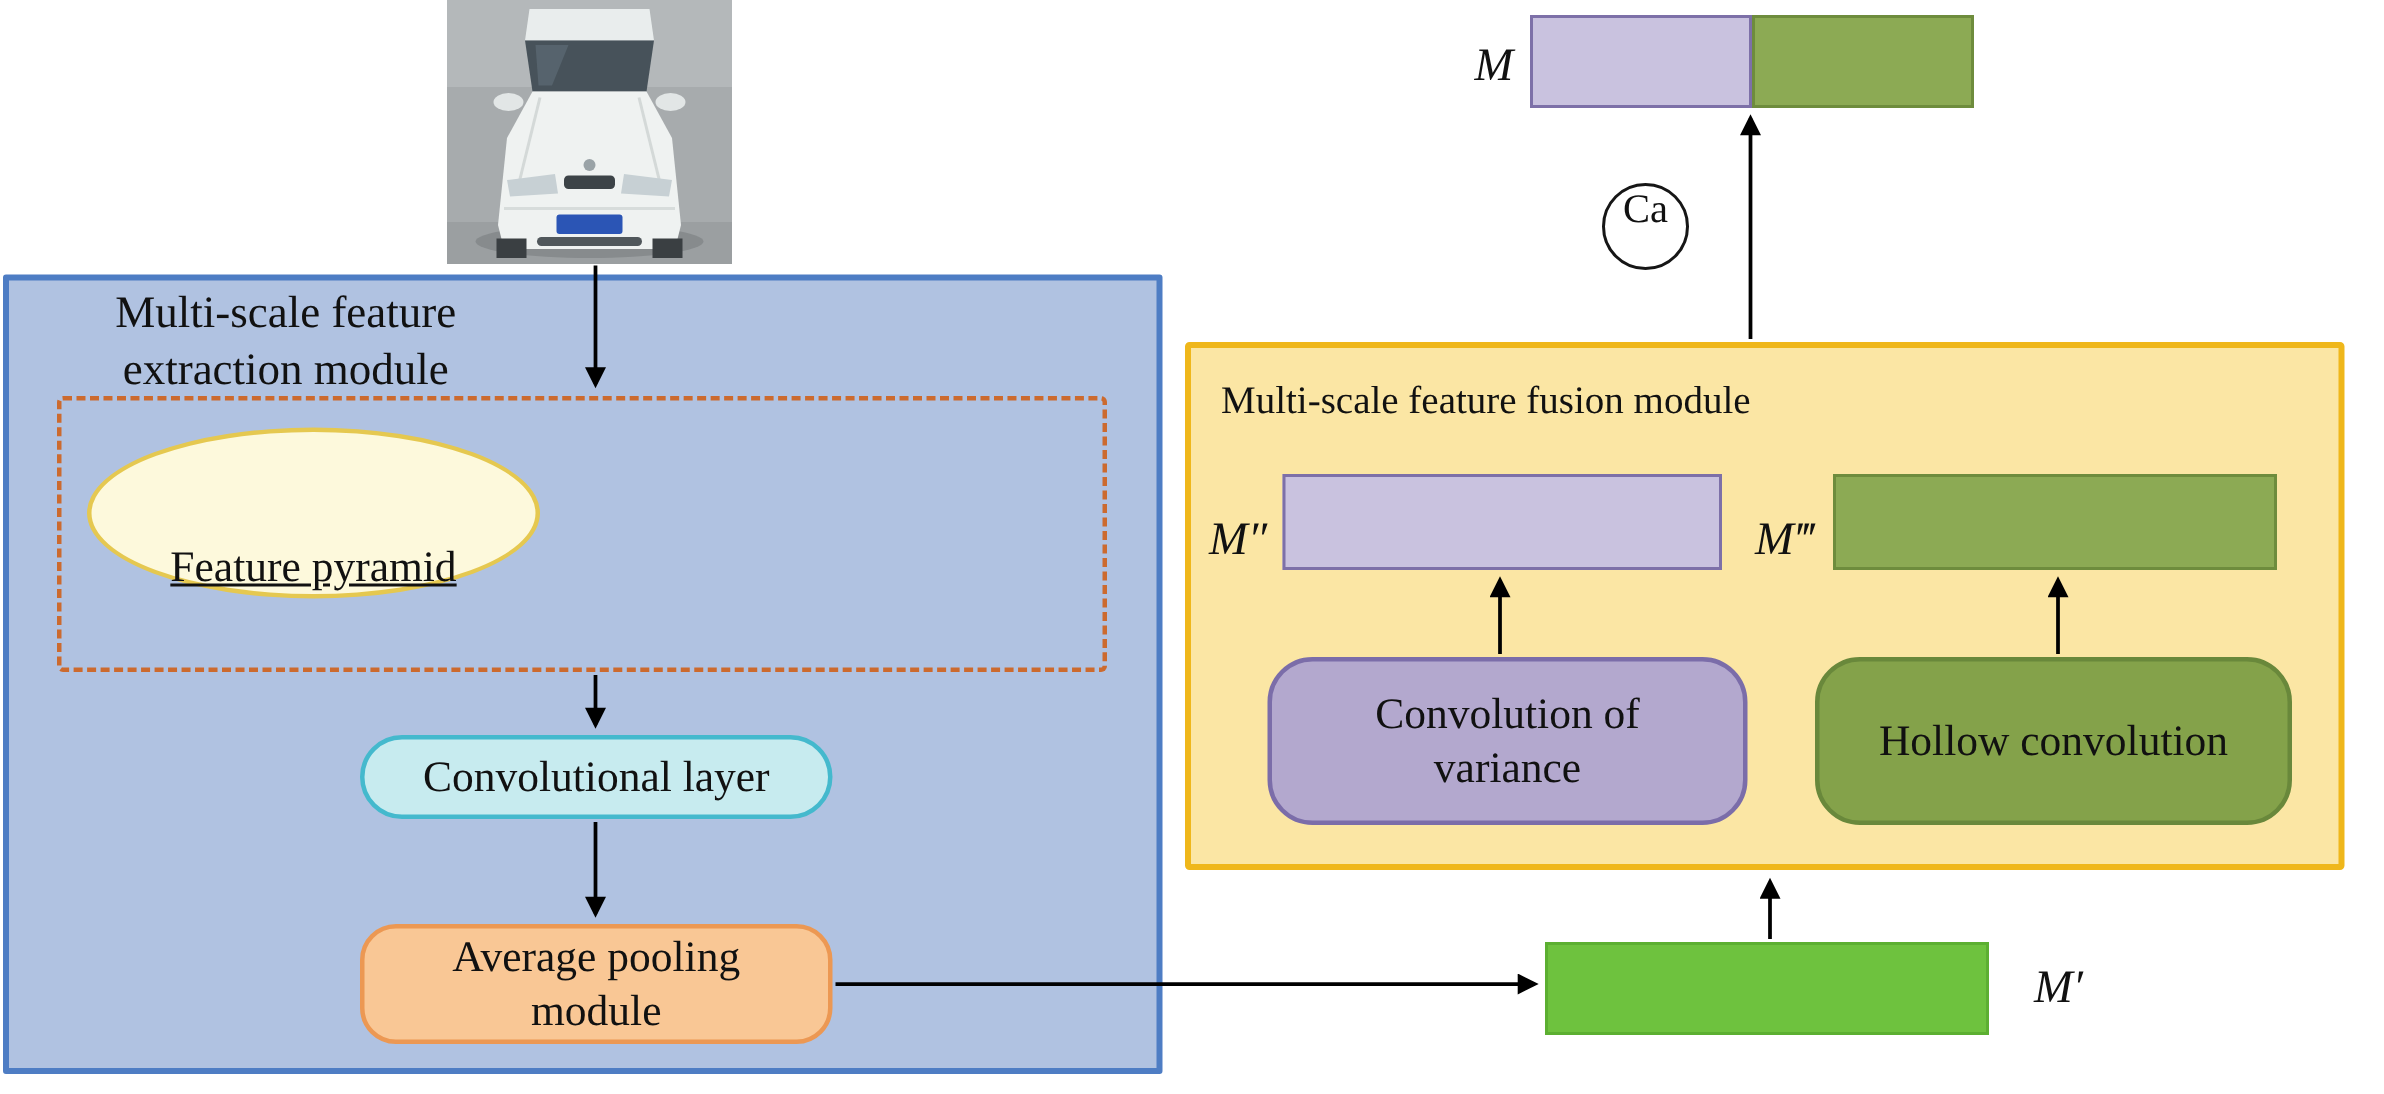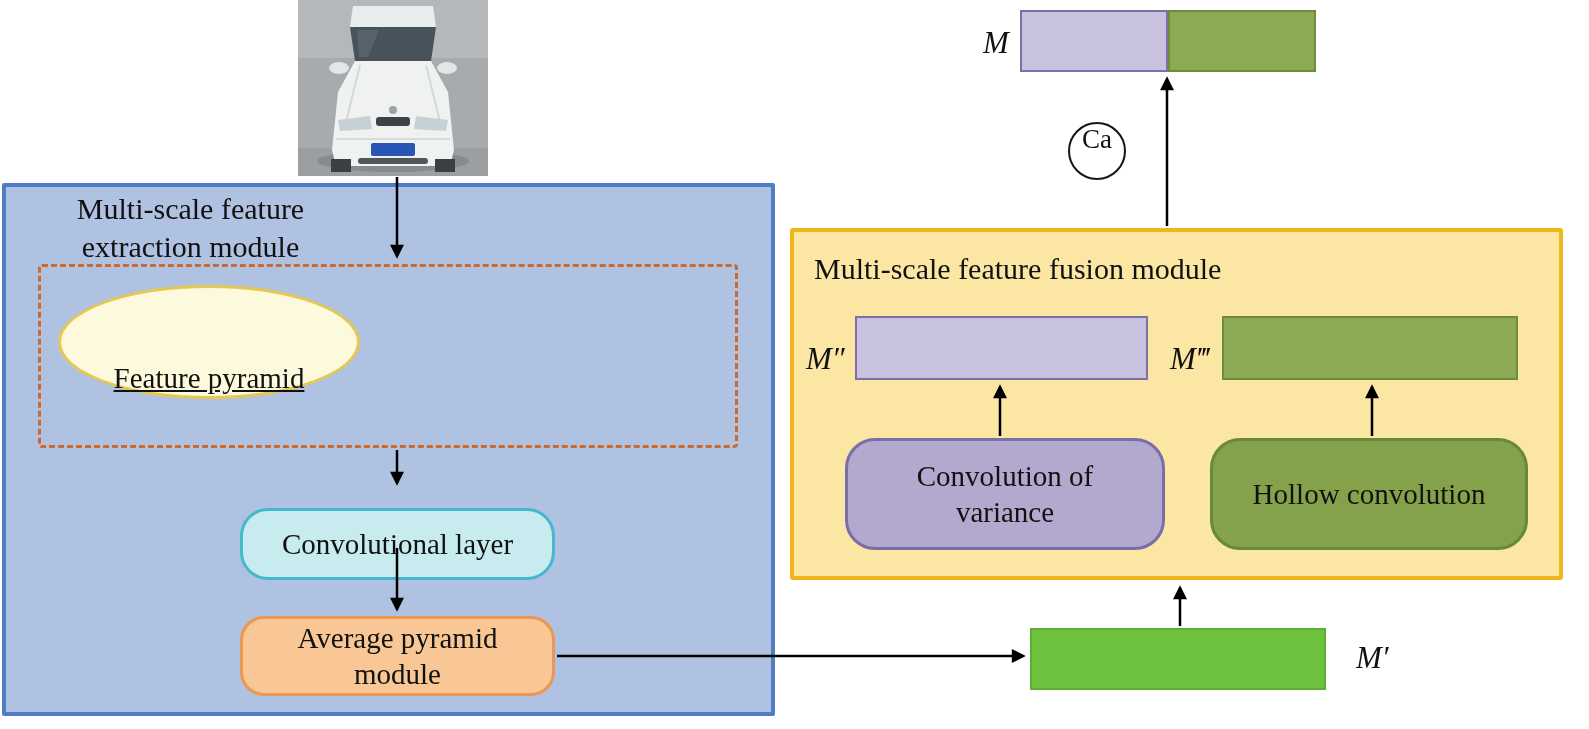--- a/index.html
+++ b/index.html
@@ -37,40 +37,40 @@
   .ellipse-pink {
     left:402px; top:280px; width:316px; height:144px;
     background:var(--color-backbone-fill,#fdeffb);
     border:3px solid var(--color-backbone-border,#ea93dd);
   }
   .node {
     display:flex; flex-direction:column; align-items:center; justify-content:center;
     text-align:center; font-size:29px; line-height:1.25;
   }
   .conv-layer {
-    left:240px; top:508px; width:315px; height:72px;
+    left:240px; top:490px; width:315px; height:56px;
     background:var(--color-conv-fill,#c7ebef);
     border:3px solid var(--color-conv-border,#44b9cd);
     border-radius:28px;
   }
   .avg-pool {
     left:240px; top:616px; width:315px; height:80px;
     background:var(--color-pool-fill,#f9c795);
     border:3px solid var(--color-pool-border,#ec9853);
     border-radius:24px;
   }
 
   
   .fusion-box {
     left:790px; top:228px; width:773px; height:352px;
     background:var(--color-fusion-fill,#fbe6a4);
     border:4px solid var(--color-fusion-border,#efb71b);
     border-radius:3px;
   }
-  .fusion-title { left:814px; top:252px; font-size:30px; }
+  .fusion-title { left:814px; top:252px; font-size:26px; }
 
   .bar { height:64px; }
   .m2-bar {
     left:855px; top:316px; width:293px;
     background:var(--color-purple-fill,#c9c2df);
     border:2px solid var(--color-purple-border,#7d70a8);
   }
   .m3-bar {
     left:1222px; top:316px; width:296px;
     background:var(--color-green-fill,#8caa54);
@@ -160,21 +160,21 @@
   <div class="abs dashed-box"></div>
 
   <div class="abs ellipse ellipse-yellow">
     <span>Feature pyramid</span>
   </div>
 
   <div class="abs node conv-layer">
     <span>Convolutional layer</span>
   </div>
   <div class="abs node avg-pool">
-    <span>Average pyramid</span>
+    <span>Average pooling</span>
     <span>module</span>
   </div>
 
   <div class="abs fusion-box"></div>
   <div class="abs fusion-title">Multi-scale feature fusion module</div>
 
   <div class="abs bar m2-bar"></div>
   <div class="abs bar m3-bar"></div>
 
   <div class="abs node conv-variance">

